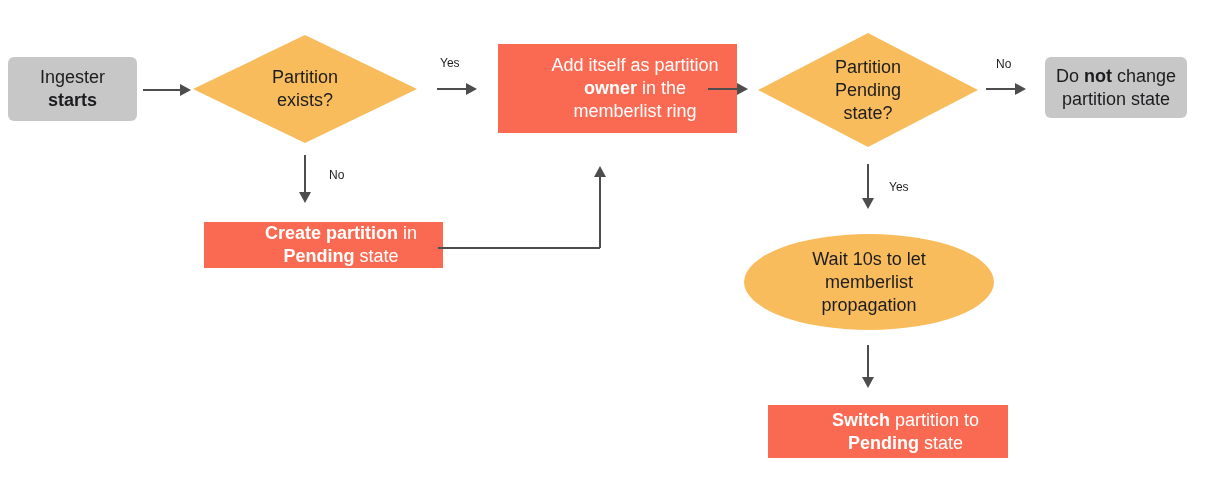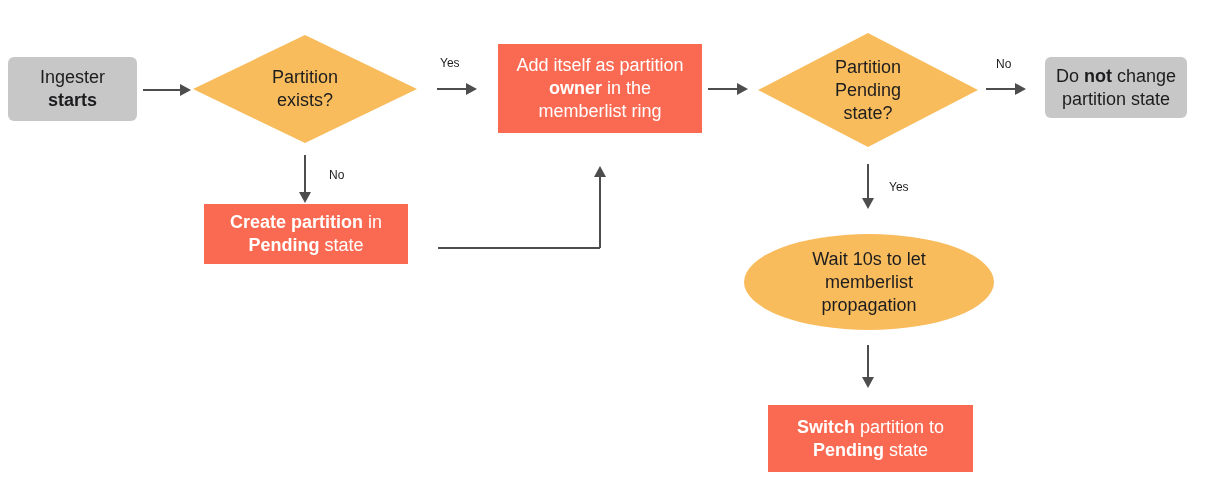--- a/index.html
+++ b/index.html
@@ -27,20 +27,21 @@
   }
   .node-text { white-space: nowrap; }
   .node-text .b { font-weight: 700; }
   .rect-gray {
     background: var(--node-gray, #c7c7c7);
     border-radius: 6px;
   }
   .rect-coral {
     background: var(--node-coral, #fa6a52);
     color: var(--text-light, #ffffff);
+    padding-left: 35px;
   }
   .diamond {
     background: var(--node-orange, #f9bc5c);
     clip-path: polygon(50% 0, 100% 50%, 50% 100%, 0 50%);
   }
   .ellipse {
     background: var(--node-orange, #f9bc5c);
     border-radius: 50%;
   }
   .edge-label {
@@ -115,36 +116,36 @@
   <div class="head head-right" style="left:1015px; top:83px;"></div>
 
   <div class="node rect-gray" style="left:1045px; top:57px; width:142px; height:61px;">
     <span class="node-text"><span>Do </span><span class="b">not</span><span> change</span><br><span>partition state</span></span>
   </div>
 
   <div class="line-v" style="left:304px; top:155px; height:38px;"></div>
   <div class="head head-down" style="left:299px; top:192px;"></div>
   <div class="edge-label" style="left:329px; top:168px;">No</div>
 
-  <div class="node rect-coral" style="left:204px; top:204px; width:204px; height:60px;">
+  <div class="node rect-coral" style="left:204px; top:222px; width:204px; height:46px;align-items:flex-end;">
     <span class="node-text"><span class="b">Create partition</span><span> in</span><br><span class="b">Pending</span><span> state</span></span>
   </div>
 
   <div class="line-h" style="left:438px; top:247px; width:162px;"></div>
   <div class="line-v" style="left:599px; top:177px; height:71px;"></div>
   <div class="head head-up" style="left:594px; top:166px;"></div>
 
   <div class="line-v" style="left:867px; top:164px; height:35px;"></div>
   <div class="head head-down" style="left:862px; top:198px;"></div>
   <div class="edge-label" style="left:889px; top:180px;">Yes</div>
 
   <div class="node ellipse" style="left:744px; top:234px; width:250px; height:96px;">
     <span class="node-text"><span>Wait 10s to let</span><br><span>memberlist</span><br><span>propagation</span></span>
   </div>
 
   <div class="line-v" style="left:867px; top:345px; height:33px;"></div>
   <div class="head head-down" style="left:862px; top:377px;"></div>
 
-  <div class="node rect-coral" style="left:768px; top:405px; width:205px; height:67px;">
+  <div class="node rect-coral" style="left:768px; top:405px; width:205px; height:53px;">
     <span class="node-text"><span class="b">Switch</span><span> partition to</span><br><span class="b">Pending</span><span> state</span></span>
   </div>
 
 </div>
 
 </body></html>

